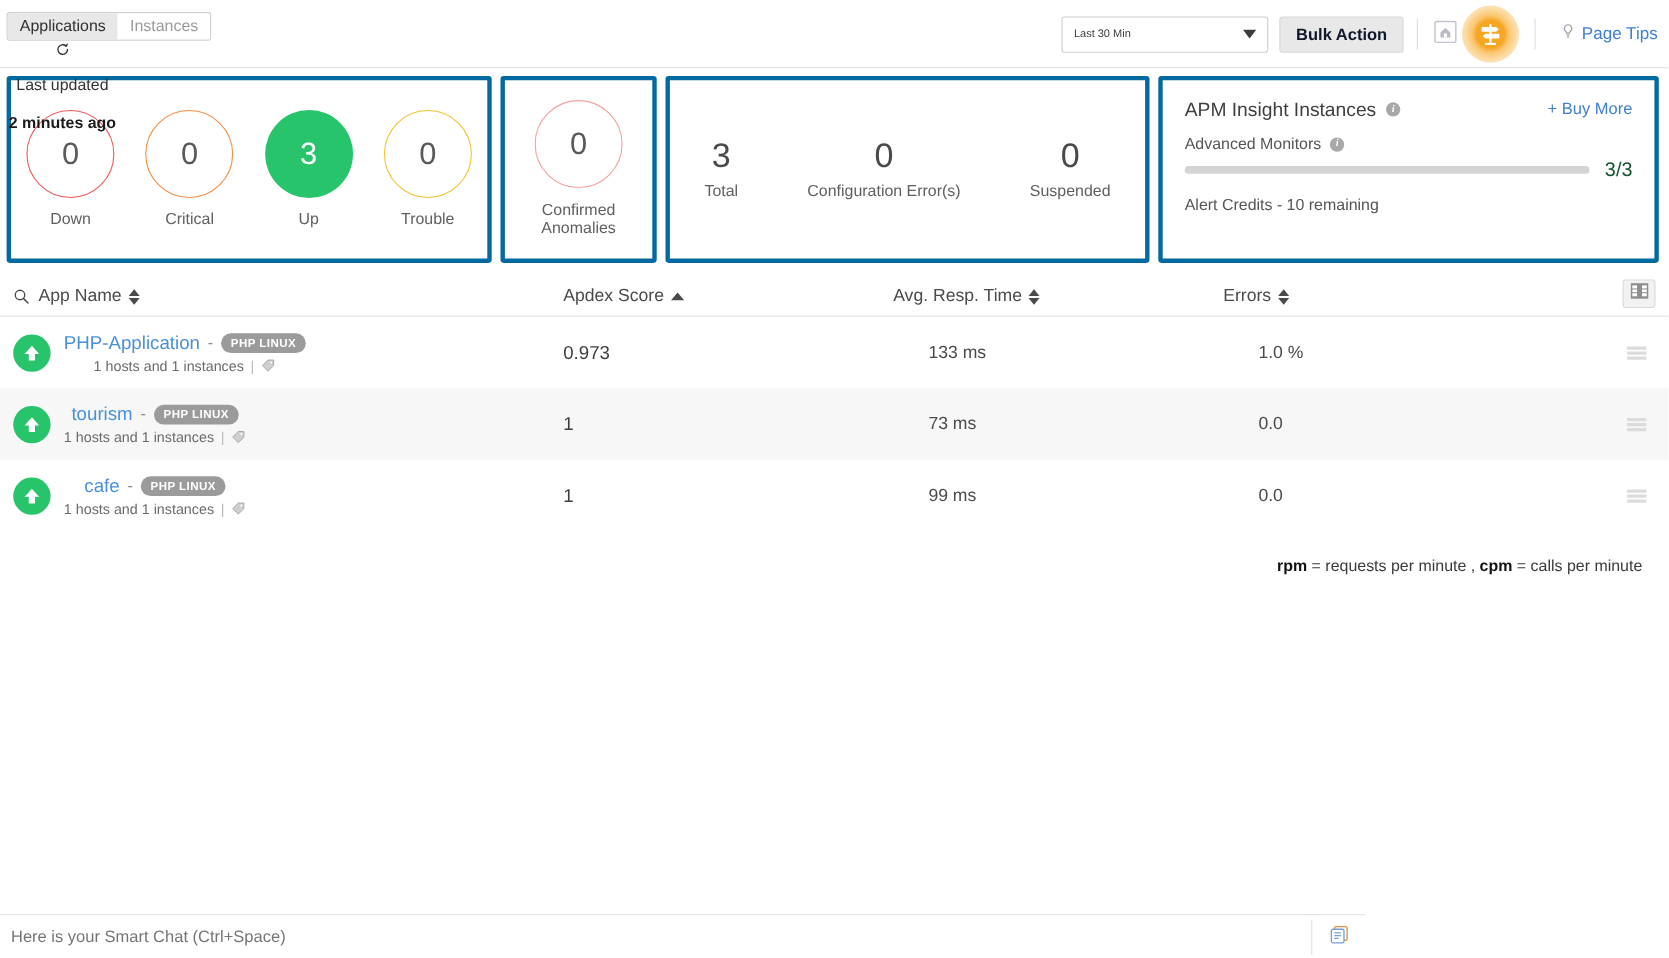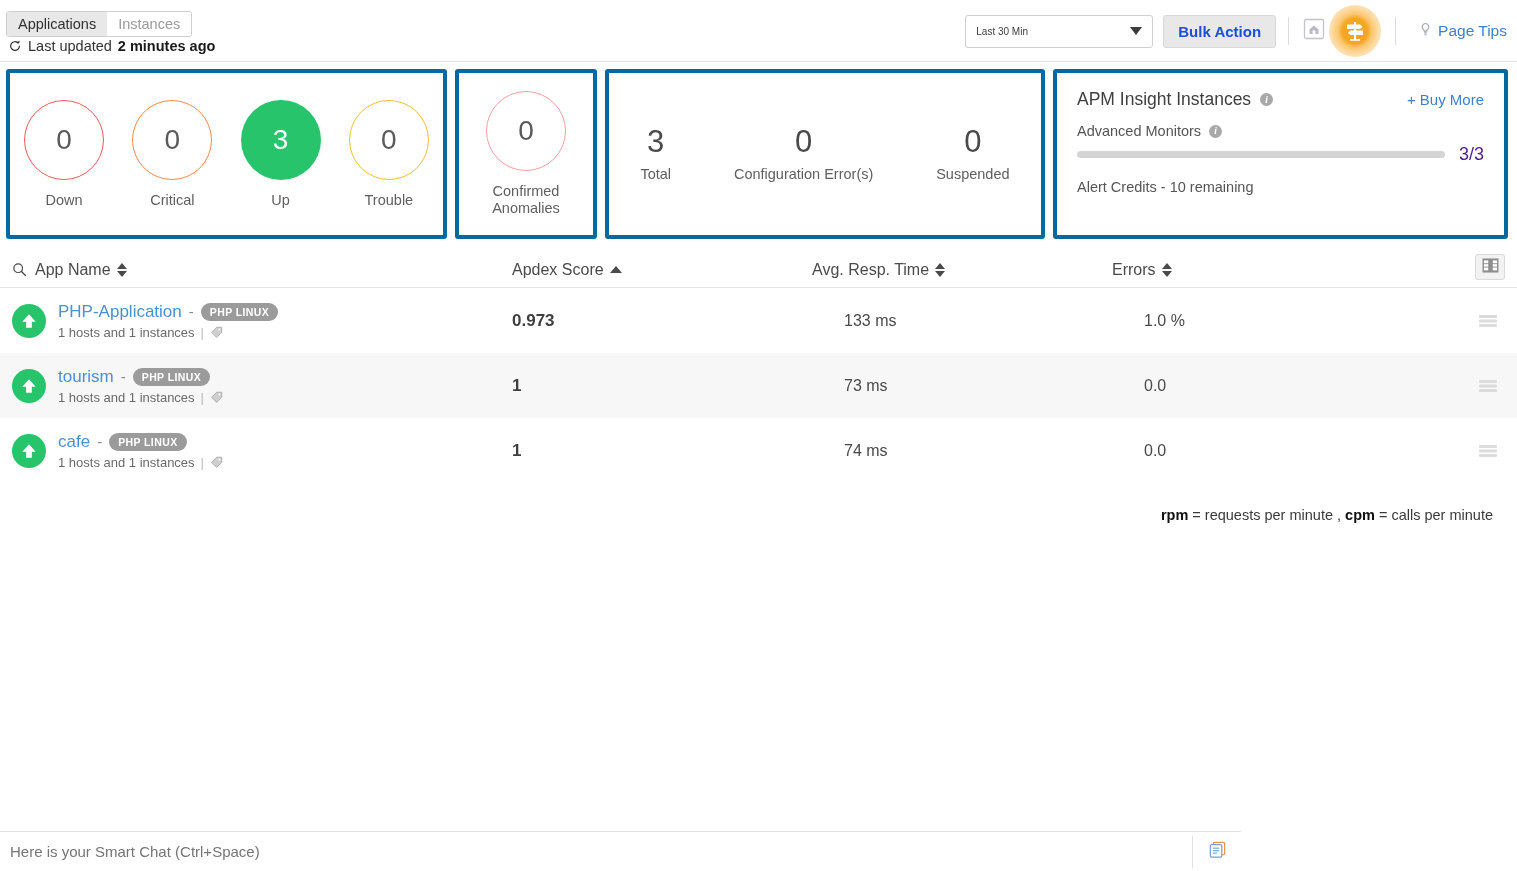--- a/index.html
+++ b/index.html
@@ -28,22 +28,22 @@
   .tab {
     display: flex; align-items: center;
     padding: 0 11px; font-size: 14.5px;
     cursor: pointer; user-select: none;
     color: #9b9b9b; background: #fff;
   }
   .tab.active { background: #e8e8e8; color: #2f2f2f; }
 
   .lastupdated {
     position: absolute; left: 8px; top: 38px;
-    display: flex; align-items: center; gap: 6px;
-    font-size: 14.5px; color: #333;
+    display: flex; align-items: center; gap: 18px;
+    font-size: 14.5px; color: #333; flex-direction: column;
   }
   .refresh-ic { width: 14px; height: 14px; display:block; }
   .lastupdated b { font-weight: bold; color: #1a1a1a; }
 
   .tr-controls {
     position: absolute; right: 10px; top: 0; height: 62px;
     display: flex; align-items: center; gap: 0;
   }
   .period-select {
     width: 188px; height: 33px;
@@ -58,21 +58,21 @@
     transform: translateY(-50%);
     width: 0; height: 0;
     border-left: 6px solid transparent;
     border-right: 6px solid transparent;
     border-top: 8px solid #3c3c3c;
   }
   .bulk-btn {
     margin-left: 10px;
     height: 33px; padding: 0 14px;
     background: #e8e8e8; border: 1px solid #d8d8d8; border-radius: 3px;
-    font-size: 15px; font-weight: bold; color: #1d4ed8;
+    font-size: 15px; font-weight: bold; color: #0f172a;
     display: flex; align-items: center; cursor: pointer;
   }
   .divider-v { width: 1px; height: 28px; background: #dcdcdc; margin: 0 12px; }
   .icon-btn {
     width: 26px; height: 26px;
     display: flex; align-items: center; justify-content: center;
     cursor: pointer;
   }
   .signpost-wrap {
     position: relative; width: 52px; height: 52px;
@@ -140,21 +140,21 @@
     display: inline-flex; align-items: center; justify-content: center;
     font-family: "Liberation Serif", serif;
   }
   .buy-more { color: #3f7fd0; font-size: 15px; cursor: pointer; }
   .apm-sub {
     margin-top: 13px; font-size: 14.5px; color: #555;
     display: flex; align-items: center; gap: 8px;
   }
   .apm-barrow { display: flex; align-items: center; gap: 14px; margin-top: 5px; }
   .apm-bar { flex: 1; height: 7px; border-radius: 4px; background: #d4d4d4; }
-  .apm-ratio { font-size: 18px; color: #4c1d95; }
+  .apm-ratio { font-size: 18px; color: #14532d; }
   .apm-credits { margin-top: 14px; font-size: 14.5px; color: #555; }
 
   
   .table-wrap { margin-top: 13px; position: relative; }
   .thead {
     display: flex; align-items: center;
     height: 36px; border-bottom: 1px solid #e2e2e2;
     padding-left: 12px; position: relative;
   }
   .th {
@@ -185,34 +185,34 @@
     position: relative; background: #fff;
   }
   .trow.alt { background: #f7f7f7; }
   .cell-app { width: 500px; display: flex; align-items: center; gap: 12px; }
   .status-dot {
     width: 34px; height: 34px; border-radius: 50%;
     background: #27c46c;
     display: flex; align-items: center; justify-content: center;
     flex: 0 0 34px;
   }
-  .app-meta { display: flex; flex-direction: column; gap: 3px; }
+  .app-meta { display: flex; flex-direction: column; gap: 3px; align-items: center; }
   .app-line1 { display: flex; align-items: center; gap: 7px; }
   .app-name { color: #4a90d9; font-size: 17px; cursor: pointer; }
   .dash { color: #8a8a8a; font-size: 15px; }
   .pill {
     background: #9b9b9b; color: #fff;
     font-size: 10.5px; font-weight: bold; letter-spacing: .4px;
     padding: 3px 9px; border-radius: 10px; white-space: nowrap;
   }
   .app-line2 { display: flex; align-items: center; gap: 6px; font-size: 13px; color: #6a6a6a; }
   .pipe { color: #b9b9b9; }
   .tag-ic { width: 14px; height: 14px; cursor: pointer; }
 
-  .cell-apdex { width: 300px; font-size: 17px; color: #3f3f3f; font-weight: bold; }
+  .cell-apdex { width: 300px; font-size: 17px; color: #3f3f3f; font-weight: normal; }
   .cell-resp  { width: 300px; font-size: 16px; color: #4a4a4a; padding-left: 32px; }
   .cell-err   { width: 300px; font-size: 16px; color: #4a4a4a; padding-left: 32px; }
   .row-menu {
     position: absolute; right: 20px; top: 50%; transform: translateY(-50%);
     width: 18px; height: 14px; cursor: pointer;
   }
 
   .legend {
     margin-top: 24px; padding-right: 24px;
     text-align: right; font-size: 14.5px; color: #3a3a3a;
@@ -524,21 +524,21 @@
           <span class="tag-ic">
             <svg viewBox="0 0 16 16" width="14" height="14">
               <path d="M1.8 8.4 L7.6 2.6 H13.4 V8.4 L7.6 14.2 Z" fill="#cfcfcf" stroke="#a9a9a9" stroke-width="1"></path>
               <circle cx="10.8" cy="5.2" r="1.1" fill="#fff"></circle>
             </svg>
           </span>
         </span>
       </span>
     </div>
     <div class="cell-apdex">1</div>
-    <div class="cell-resp">74 ms</div>
+    <div class="cell-resp">99 ms</div>
     <div class="cell-err">0.0</div>
     <span class="row-menu">
       <svg viewBox="0 0 18 14" width="18" height="14">
         <rect x="0" y="1" width="18" height="3" rx="1" fill="#dcdcdc"></rect>
         <rect x="0" y="5.5" width="18" height="3" rx="1" fill="#dcdcdc"></rect>
         <rect x="0" y="10" width="18" height="3" rx="1" fill="#dcdcdc"></rect>
       </svg>
     </span>
   </div>
 

